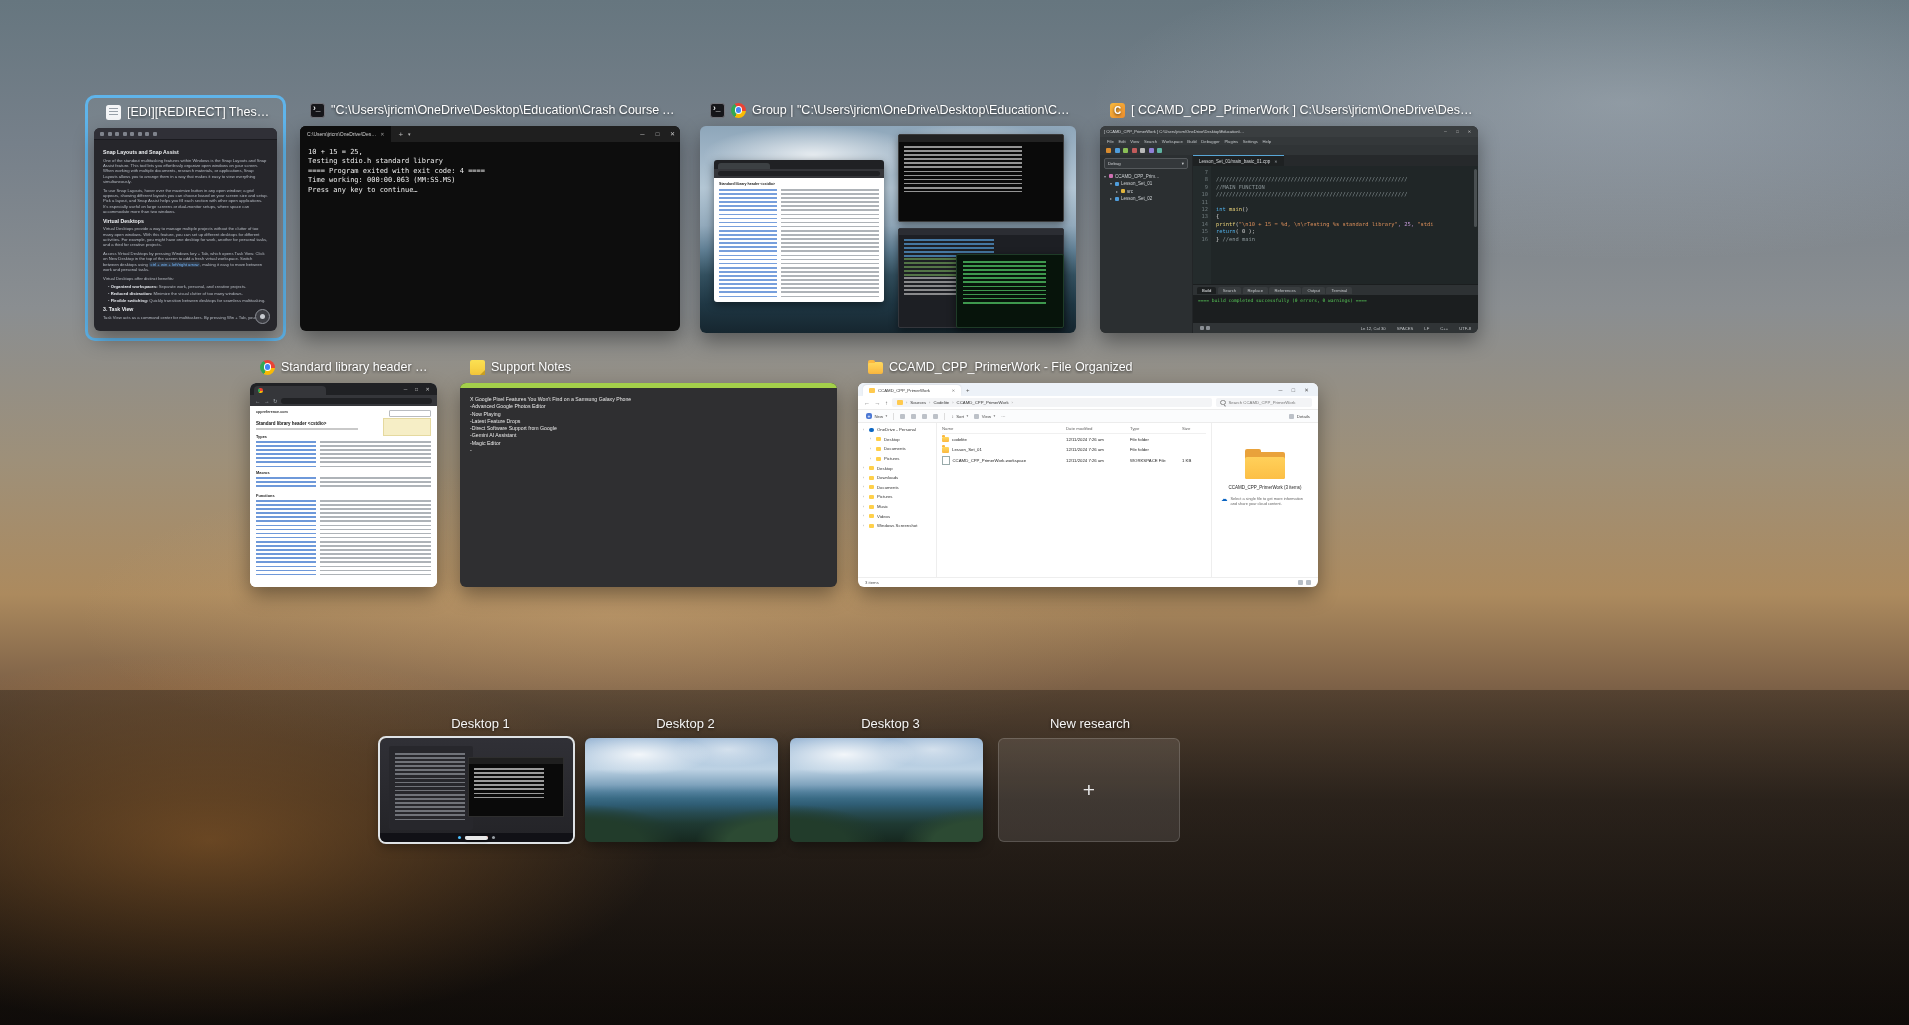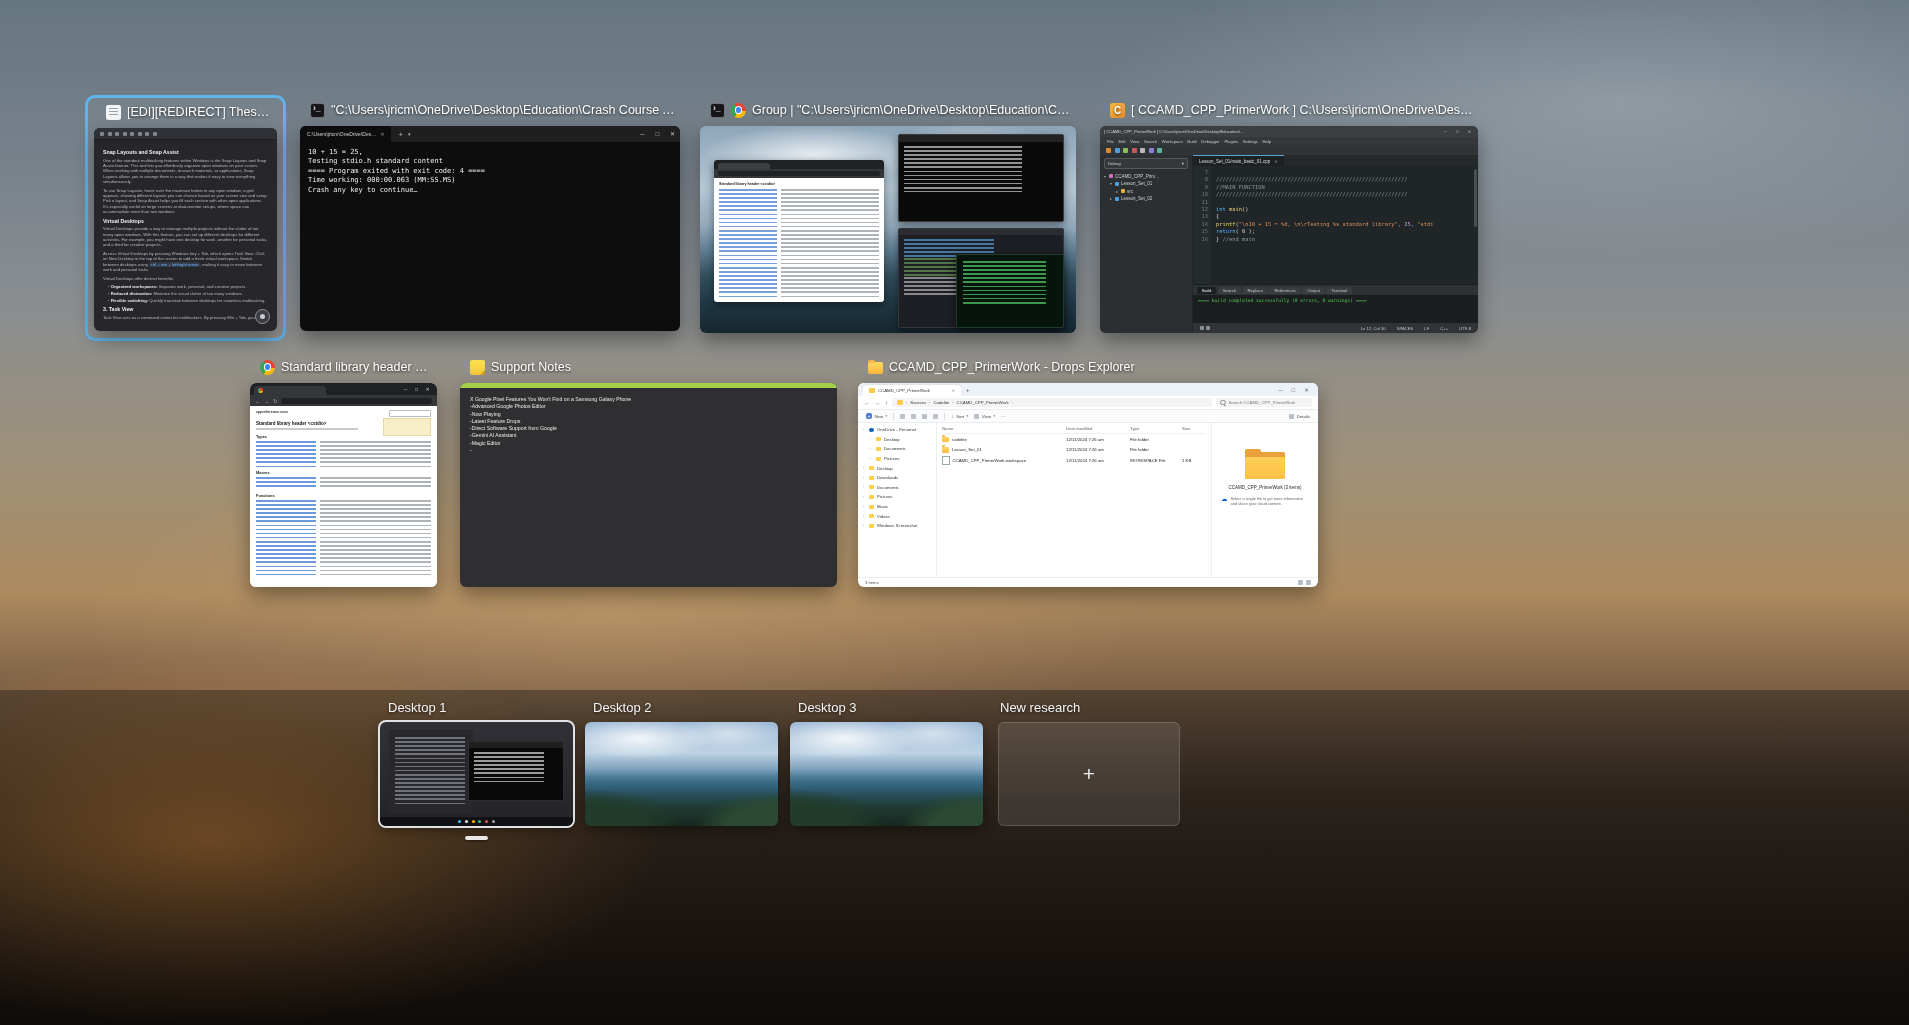--- a/index.html
+++ b/index.html
@@ -183,21 +183,21 @@
   .fe-bigfolder .bf-mid{position:absolute;left:0;top:3px;width:40px;height:27px;background:#e9a23b;border-radius:2px;}
   .fe-bigfolder .bf-front{position:absolute;left:0;bottom:0;width:40px;height:22px;background:linear-gradient(180deg,#ffd05a,#fcbf45);border-radius:2px;}
   .fe-pv-title{font-size:4.5px;color:#222;}
   .fe-pv-text{display:flex;gap:3px;padding:0 9px;color:#666;font-size:3.9px;line-height:5.2px;}
   .fe-cloud{color:#0a64c2;font-size:6.5px;line-height:6px;flex:none;}
   .fe-status{height:9px;border-top:1px solid #eee;display:flex;align-items:center;padding:0 7px;color:#555;flex:none;}
   .fe-status .rights{margin-left:auto;display:flex;gap:3px;}
   .fe-status .rights i{width:5px;height:5px;background:#b7bec6;border-radius:1px;}
 
   
-  .desk-group{position:absolute;top:700px;}
+  .desk-group{position:absolute;top:716px;text-align:center;}
   .desk-label{font-size:13px;color:#f5f5f5;margin:0 0 7px 8px;text-shadow:0 1px 3px rgba(0,0,0,.65);}
   .desk-thumb{width:193px;height:104px;border-radius:6px;overflow:hidden;position:relative;box-shadow:0 4px 12px rgba(0,0,0,.4);}
   .desk-thumb.active{outline:2.5px solid #dfe3e6;}
   .desk1{background:linear-gradient(180deg,#303036,#232327);}
   .d1-doc{position:absolute;left:9px;top:8px;width:84px;height:84px;background:#27272c;border-radius:2px;}
   .d1-doc .sk{position:absolute;left:6px;top:7px;width:70px;height:70px;color:#b9bec6;opacity:.5;}
   .d1-term{position:absolute;left:88px;top:19px;width:94px;height:58px;background:#0a0a0a;border:1px solid #2e2e2e;}
   .d1-term .bar{height:6px;background:#1f1f1f;}
   .d1-term .sk{position:absolute;left:5px;top:10px;width:70px;height:30px;color:#e8e8e8;opacity:.65;}
   .d1-bar{position:absolute;left:0;bottom:0;width:100%;height:9px;background:rgba(17,17,21,.95);display:flex;align-items:center;justify-content:center;gap:3.5px;}
@@ -266,24 +266,24 @@
         <span class="term-plus">+</span>
         <span class="term-caret">▾</span>
         <div class="term-controls">
           <span class="wc">─</span>
           <span class="wc">□</span>
           <span class="wc">✕</span>
         </div>
       </div>
       <div class="term-body">
           <div class="term-line">10 + 15 = 25,</div>
-          <div class="term-line">Testing stdio.h standard content</div>
+          <div class="term-line">Testing stdio.h standard library</div>
           <div class="term-line">==== Program exited with exit code: 4 ====</div>
           <div class="term-line">Time working: 000:00.063 (MM:SS.MS)</div>
-          <div class="term-line">Crash any key to continue…</div>
+          <div class="term-line">Press any key to continue…</div>
         </div>
     </div>
   </div>
 
   <div class="card" style="left:700px;top:99px;width:376px;">
     <div class="card-title">
       <span class="ic ic-console"></span>
       <span class="ic ic-chrome"></span>
       <span class="t">Group | "C:\Users\jricm\OneDrive\Desktop\Education\Crash Cours…</span>
     </div>
@@ -496,21 +496,21 @@
           <div class="sticky-line">-Gemini AI Assistant</div>
           <div class="sticky-line">-Magic Editor</div>
           <div class="sticky-line">-</div>
         </div>
     </div>
   </div>
 
   <div class="card" style="left:858px;top:356px;width:460px;">
     <div class="card-title">
       <span class="ic ic-folder"></span>
-      <span class="t">CCAMD_CPP_PrimerWork - Drops Explorer</span>
+      <span class="t">CCAMD_CPP_PrimerWork - File Organized</span>
     </div>
     <div class="thumb fe-thumb" style="height:204px;">
       <div class="fe-tabrow">
         <div class="fe-tab">
           <span class="fico"></span>
           <span>CCAMD_CPP_PrimerWork</span>
           <span class="x">✕</span>
         </div>
         <span class="fe-newtab">+</span>
         <div class="fe-controls">

